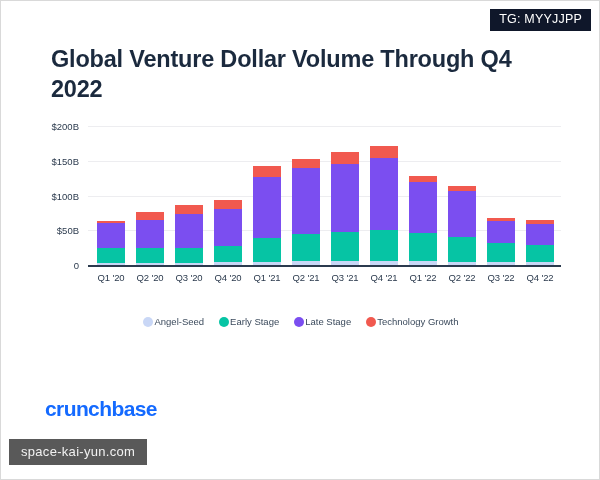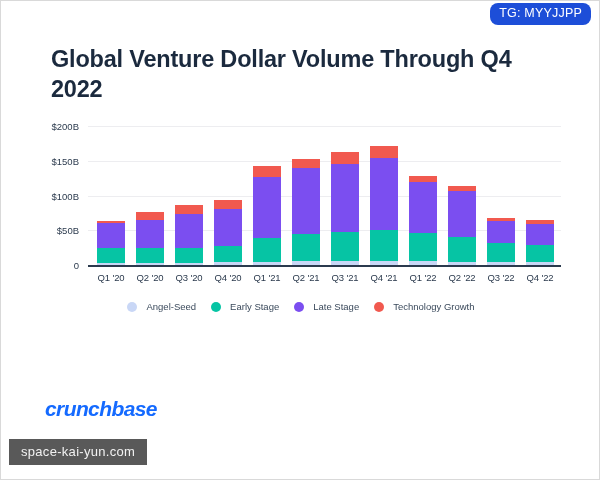--- a/index.html
+++ b/index.html
@@ -23,29 +23,28 @@
     width: 600px; height: 480px;
     background: #ffffff;
     border: 1px solid #d9d9d9;
     box-sizing: border-box;
   }
 
   
   #tg-badge {
     position: absolute;
     right: 8px;
-    top: 2px;
-    background: #1d4ed8;
+    top: 8px;
+    background: #0f172a;
     color: #ffffff;
     font-size: 12.5px;
     letter-spacing: .2px;
     padding: 4px 9px 5px 9px;
     line-height: 1;
     z-index: 30;
-    border-radius: 8px;
   }
 
   
   #watermark {
     position: absolute;
     left: 8px;
     bottom: 14px;
     background: #595959;
     color: #f2f2f2;
     font-size: 13px;
@@ -138,23 +137,24 @@
     top: 300px;
     width: 600px;
     display: flex;
     justify-content: center;
     align-items: center;
     gap: 15px;
   }
   .legend-item {
     display: flex;
     align-items: center;
-    gap: 9px;
+    gap: 1px;
     font-size: 9.5px;
     color: #3b4a5c;
+    margin-top: 15px;
   }
   .legend-dot {
     width: 10px; height: 10px;
     border-radius: 50%;
     display: block;
   }
 
   
   #table {
     position: absolute;
@@ -188,21 +188,20 @@
 
   
   #logo {
     position: absolute;
     left: 44px;
     top: 396px;
     font-size: 21px;
     font-weight: bold;
     color: #146aff;
     letter-spacing: -0.6px;
-    font-style: italic;
   }
 </style>
 </head>
 <body>
 
 <div id="card">
 
   <div id="tg-badge">TG: MYYJJPP</div>
 
   <div id="title">Global Venture Dollar Volume Through Q4 2022</div>

